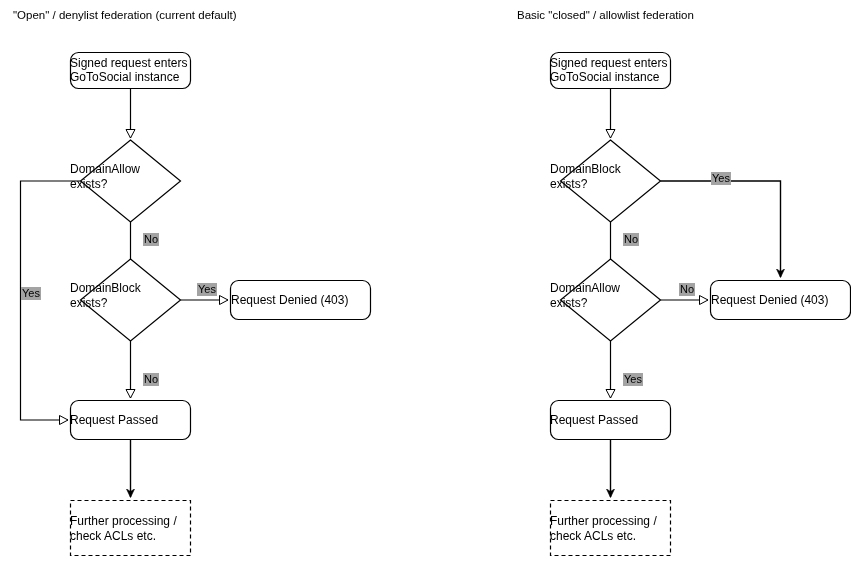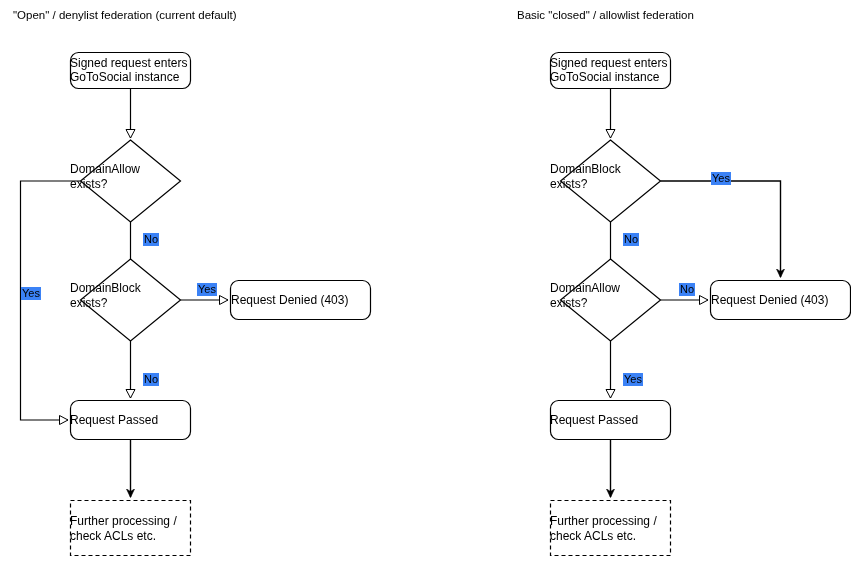--- a/index.html
+++ b/index.html
@@ -42,21 +42,21 @@
     text-align: left;
     white-space: pre;
     pointer-events: none;
   }
   .edge-label {
     position: absolute;
     font-size: 11px;
     line-height: 13px;
     color: #000000;
     white-space: nowrap;
-    background: #3b82f6;
+    background: #a3a3a3;
     padding: 0 1px;
   }
 </style>
 </head>
 <body>
 
 <div id="canvas">
 
   <svg class="diagram-layer" viewBox="0 0 851 561" xmlns="http://www.w3.org/2000/svg">
     <defs>

